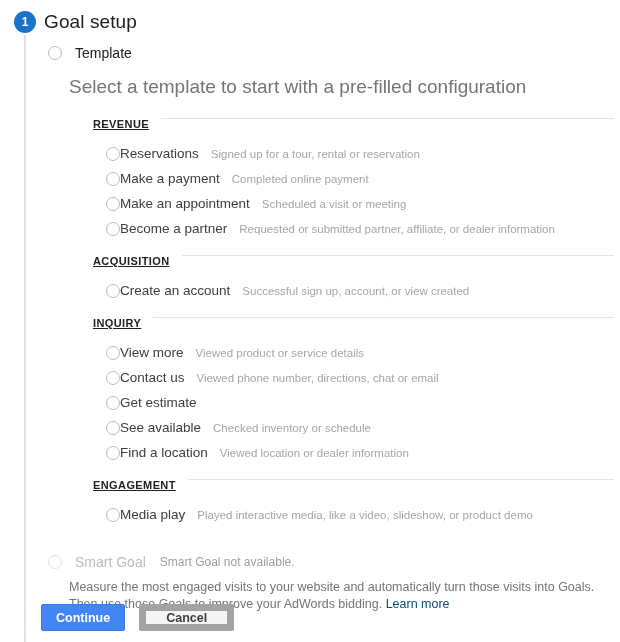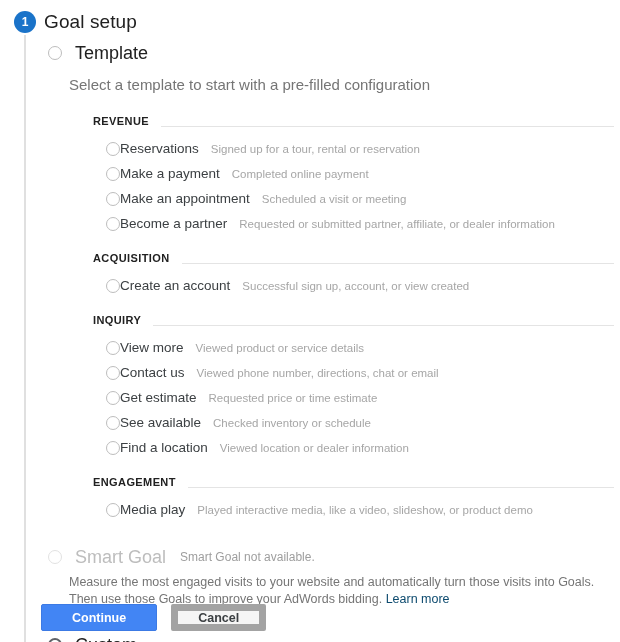--- a/index.html
+++ b/index.html
@@ -97,49 +97,50 @@
     border-color: #e2e2e2;
   }
 
   
   .option-row {
     display: flex;
     align-items: center;
     height: 22px;
   }
   .option-label {
-    font-size: 18px;
+    font-size: 14px;
     color: #212121;
     margin-left: 13px;
     text-align: center;
   }
   .option-label.disabled { color: #bdbdbd; }
 
   .option-note {
     font-size: 12px;
     color: #9e9e9e;
     margin-left: 14px;
   }
 
   .help-text {
-    font-size: 15px;
+    font-size: 19px;
     color: #757575;
     margin: 12px 0 0 21px;
   }
 
   
   .groups {
     margin: 20px 0 0 45px;
     width: 521px;
   }
   .group-header {
     display: flex;
-    align-items: flex-end;
+    align-items: flex-start;
     height: 14px;
     margin-bottom: 9px;
+    text-decoration: underline;
   }
   .group-title {
     font-size: 11px;
     font-weight: bold;
     letter-spacing: 0.4px;
     color: #212121;
     white-space: nowrap;
   }
   .group-rule {
     flex: 1 1 auto;
@@ -203,21 +204,21 @@
     align-items: center;
     justify-content: center;
     box-sizing: border-box;
     cursor: pointer;
     user-select: none;
   }
   .btn-primary {
     background: #4285f4;
     color: #ffffff;
     border: 1px solid #3c7ae4;
-    padding: 0 30px;
+    padding: 0 14px;
   }
   .btn-secondary {
     background: #f5f5f5;
     color: #3c4043;
     border: 7px solid #a3a3a3;
     padding: 0 20px;
     margin-left: 14px;
   }
 </style>
 </head>
@@ -295,21 +296,20 @@
           <span class="tpl-desc">Viewed product or service details</span>
         </div>
         <div class="tpl-row">
           <span class="radio"></span>
           <span class="tpl-label">Contact us</span>
           <span class="tpl-desc">Viewed phone number, directions, chat or email</span>
         </div>
         <div class="tpl-row">
           <span class="radio"></span>
           <span class="tpl-label">Get estimate</span>
-          <span class="tpl-desc">Requested price or time estimate</span>
         </div>
         <div class="tpl-row">
           <span class="radio"></span>
           <span class="tpl-label">See available</span>
           <span class="tpl-desc">Checked inventory or schedule</span>
         </div>
         <div class="tpl-row">
           <span class="radio"></span>
           <span class="tpl-label">Find a location</span>
           <span class="tpl-desc">Viewed location or dealer information</span>

